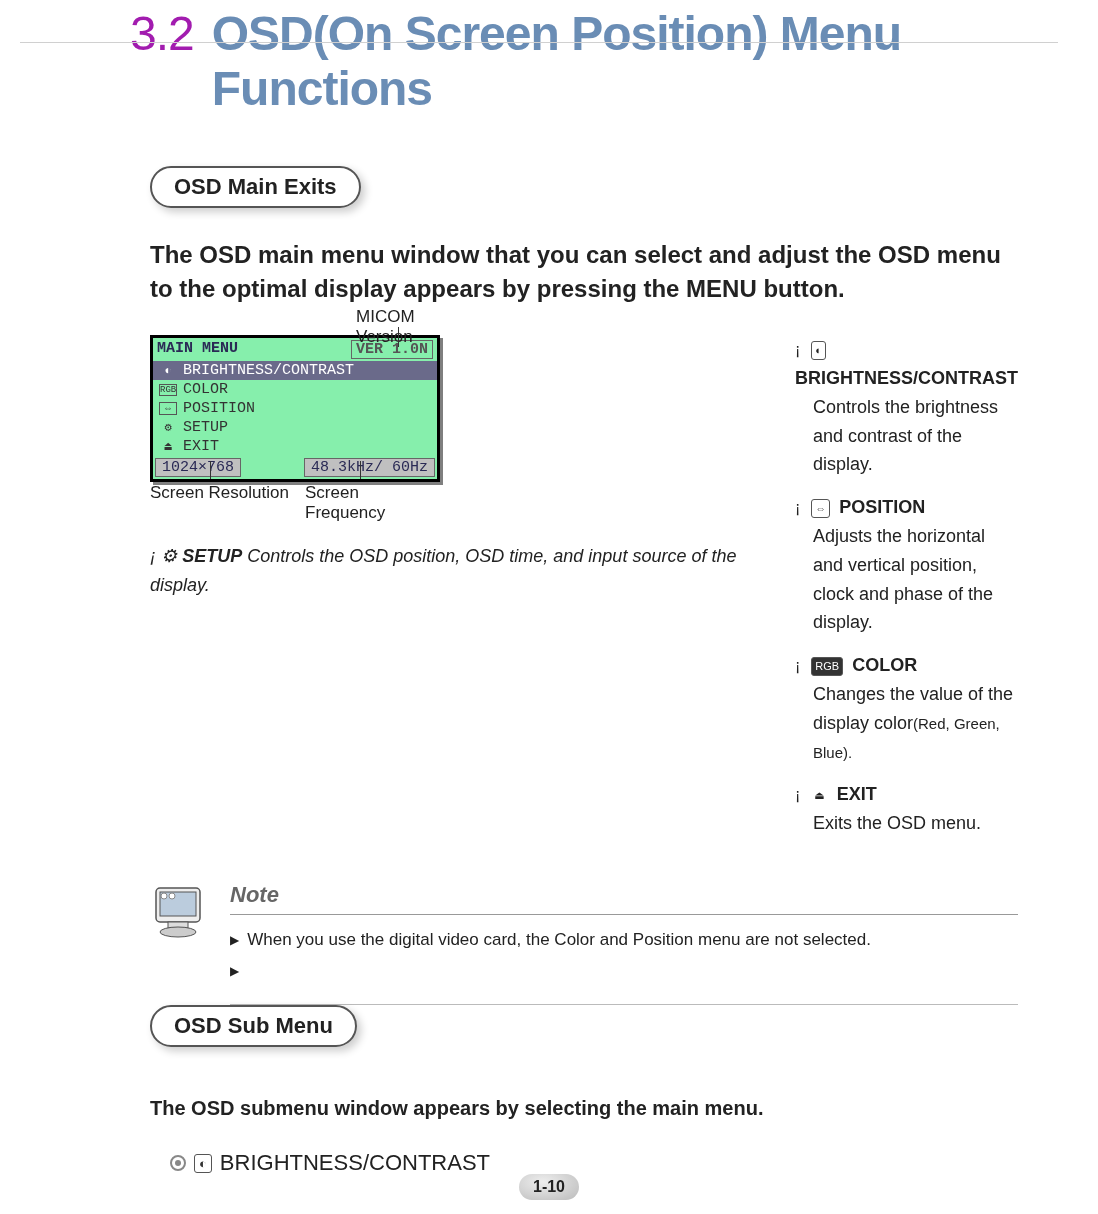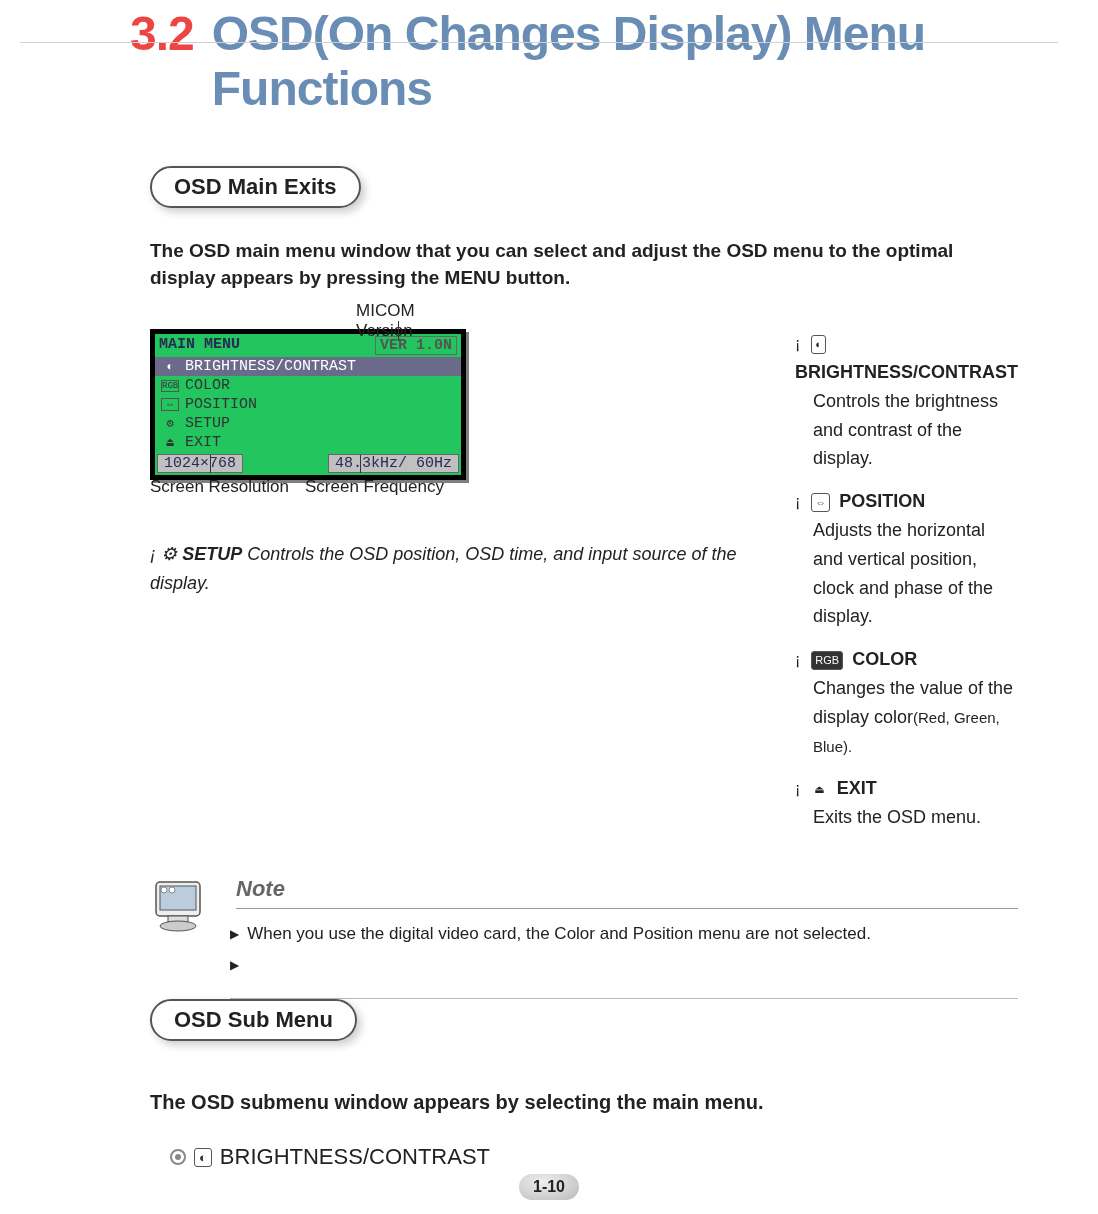--- a/index.html
+++ b/index.html
@@ -22,22 +22,22 @@
   }
   .section-title-row {
     display: flex;
     align-items: baseline;
     gap: 18px;
     padding-top: 6px;
     padding-left: 70px;
   }
   .section-num {
     font-size: 48px;
-    font-weight: bold;
-    color: #ef4444;
+    font-weight: normal;
+    color: #a21caf;
     font-family: Arial, sans-serif;
     font-stretch: condensed;
     letter-spacing: -1px;
   }
   .section-title {
     font-size: 48px;
     font-weight: bold;
     color: #6a8db5;
     font-family: Arial, sans-serif;
     font-stretch: condensed;
@@ -50,24 +50,24 @@
     display: inline-block;
     border: 2px solid #555;
     border-radius: 24px;
     padding: 6px 22px;
     font-size: 22px;
     font-weight: bold;
     box-shadow: 4px 4px 8px rgba(0,0,0,0.2);
     margin-bottom: 30px;
   }
   .intro-text {
-    font-size: 19px;
+    font-size: 24px;
     font-weight: bold;
     line-height: 1.4;
-    margin-bottom: 38px;
+    margin-bottom: 30px;
   }
   .osd-block {
     position: relative;
     display: inline-block;
   }
   .micom-label {
     position: absolute;
     top: -28px;
     left: 200px;
     font-size: 17px;
@@ -75,23 +75,23 @@
   }
   .micom-line {
     position: absolute;
     top: -8px;
     left: 248px;
     width: 1px;
     height: 20px;
     background: #333;
   }
   .osd-window {
-    width: 316px;
-    background: #22c55e;
-    border: 5px solid #000000;
+    width: 290px;
+    background: #86efac;
+    border: 3px solid #000000;
     box-shadow: 3px 3px 0 rgba(0,0,0,0.5);
     font-family: "Courier New", monospace;
     font-size: 15px;
   }
   .osd-titlebar {
     display: flex;
     justify-content: space-between;
     padding: 2px 4px;
     font-weight: bold;
     color: #2a2a55;
@@ -193,21 +193,20 @@
     flex: 1;
   }
   .note-heading {
     font-size: 22px;
     font-style: italic;
     font-weight: bold;
     color: #666;
     border-bottom: 1px solid #999;
     padding-bottom: 6px;
     margin-bottom: 12px;
-    margin-left: 6px;
   }
   .note-item {
     font-size: 17px;
     line-height: 1.5;
     margin-bottom: 6px;
     display: flex;
     gap: 8px;
   }
   .note-item .tri {
     font-size: 12px;
@@ -269,21 +268,21 @@
     font-weight: bold;
   }
 </style>
 </head>
 <body>
 
 <div class="top-rule"></div>
 
 <div class="section-title-row">
   <span class="section-num">3.2</span>
-  <span class="section-title">OSD(On Changes Display) Menu Functions</span>
+  <span class="section-title">OSD(On Screen Position) Menu Functions</span>
 </div>
 
 <div class="content">
 
   
   <div class="pill">OSD Main Exits</div>
 
   <p class="intro-text">The OSD main menu window that you can select and adjust the OSD menu to the optimal display appears by pressing the MENU button.</p>
 
   <div class="main-row">

